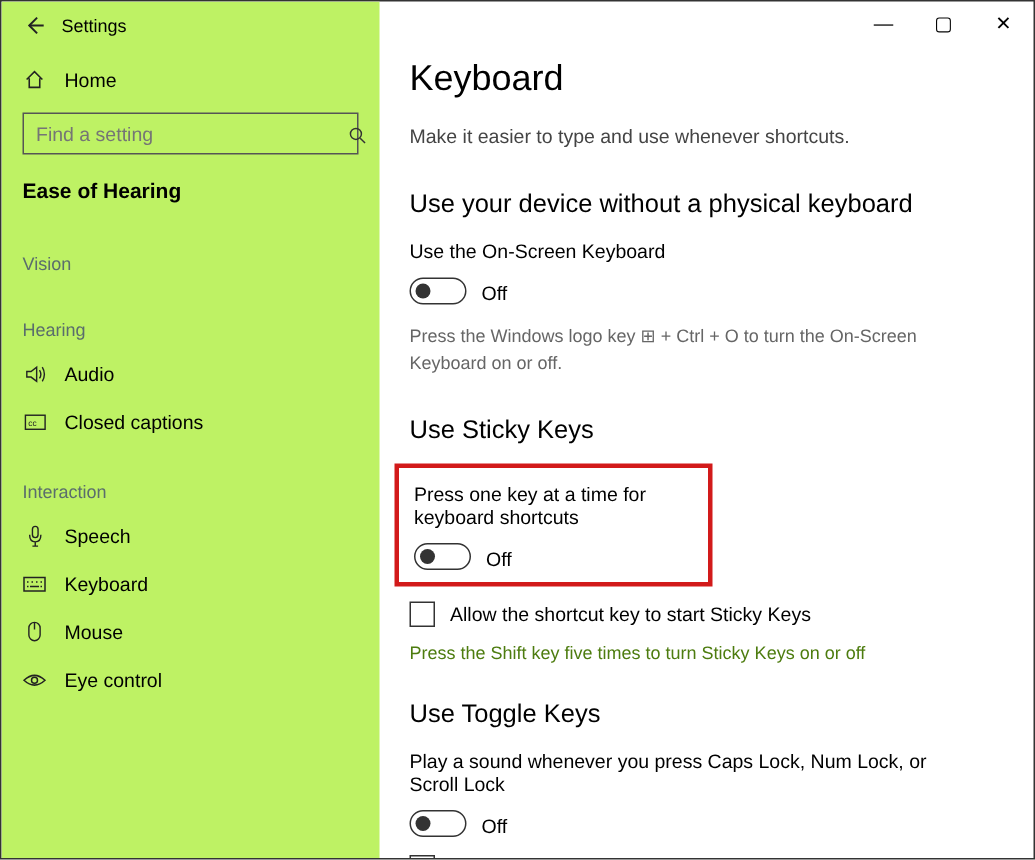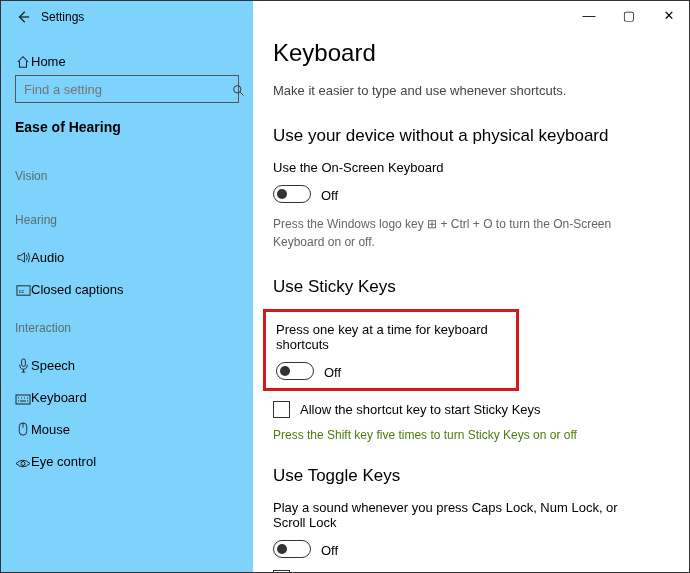--- a/index.html
+++ b/index.html
@@ -12,21 +12,21 @@
     height: 573px;
     overflow: hidden;
     border: 1px solid #333;
     position: relative;
   }
   .sidebar {
     position: absolute;
     left: 0; top: 0;
     width: 252px;
     height: 100%;
-    background: #7dd3fc;
+    background: #bef264;
     padding: 0;
   }
   .titlebar {
     display: flex;
     align-items: center;
     height: 32px;
     padding: 0 8px;
   }
   .back-btn {
     width: 28px; height: 28px;
@@ -43,23 +43,24 @@
     display: flex;
     height: 28px;
   }
   .win-btn {
     width: 40px;
     display: flex; align-items: center; justify-content: center;
     font-size: 13px;
   }
   .sidebar-row {
     display: flex;
-    align-items: flex-end;
+    align-items: center;
     height: 32px;
     padding: 0 14px;
+    gap: 12px;
   }
   .sidebar-icon {
     width: 16px;
     display: flex;
     align-items: center;
     justify-content: center;
     font-size: 14px;
     color: #222;
   }
   .sidebar-label { font-size: 13px; }
@@ -147,21 +148,21 @@
   }
   .cb {
     width: 17px; height: 17px;
     border: 1px solid #333;
     background: #fff;
   }
   .highlight-box {
     border: 3px solid #d21a1a;
     padding: 10px 10px 6px 10px;
     margin: -2px 0 10px -10px;
-    width: 256px;
+    width: 212px;
   }
   .content-inner { max-width: 380px; }
   .small-gap { height: 4px; }
 </style>
 </head>
 <body>
 
 <div class="win-controls">
   <div class="win-btn">—</div>
   <div class="win-btn">▢</div>

